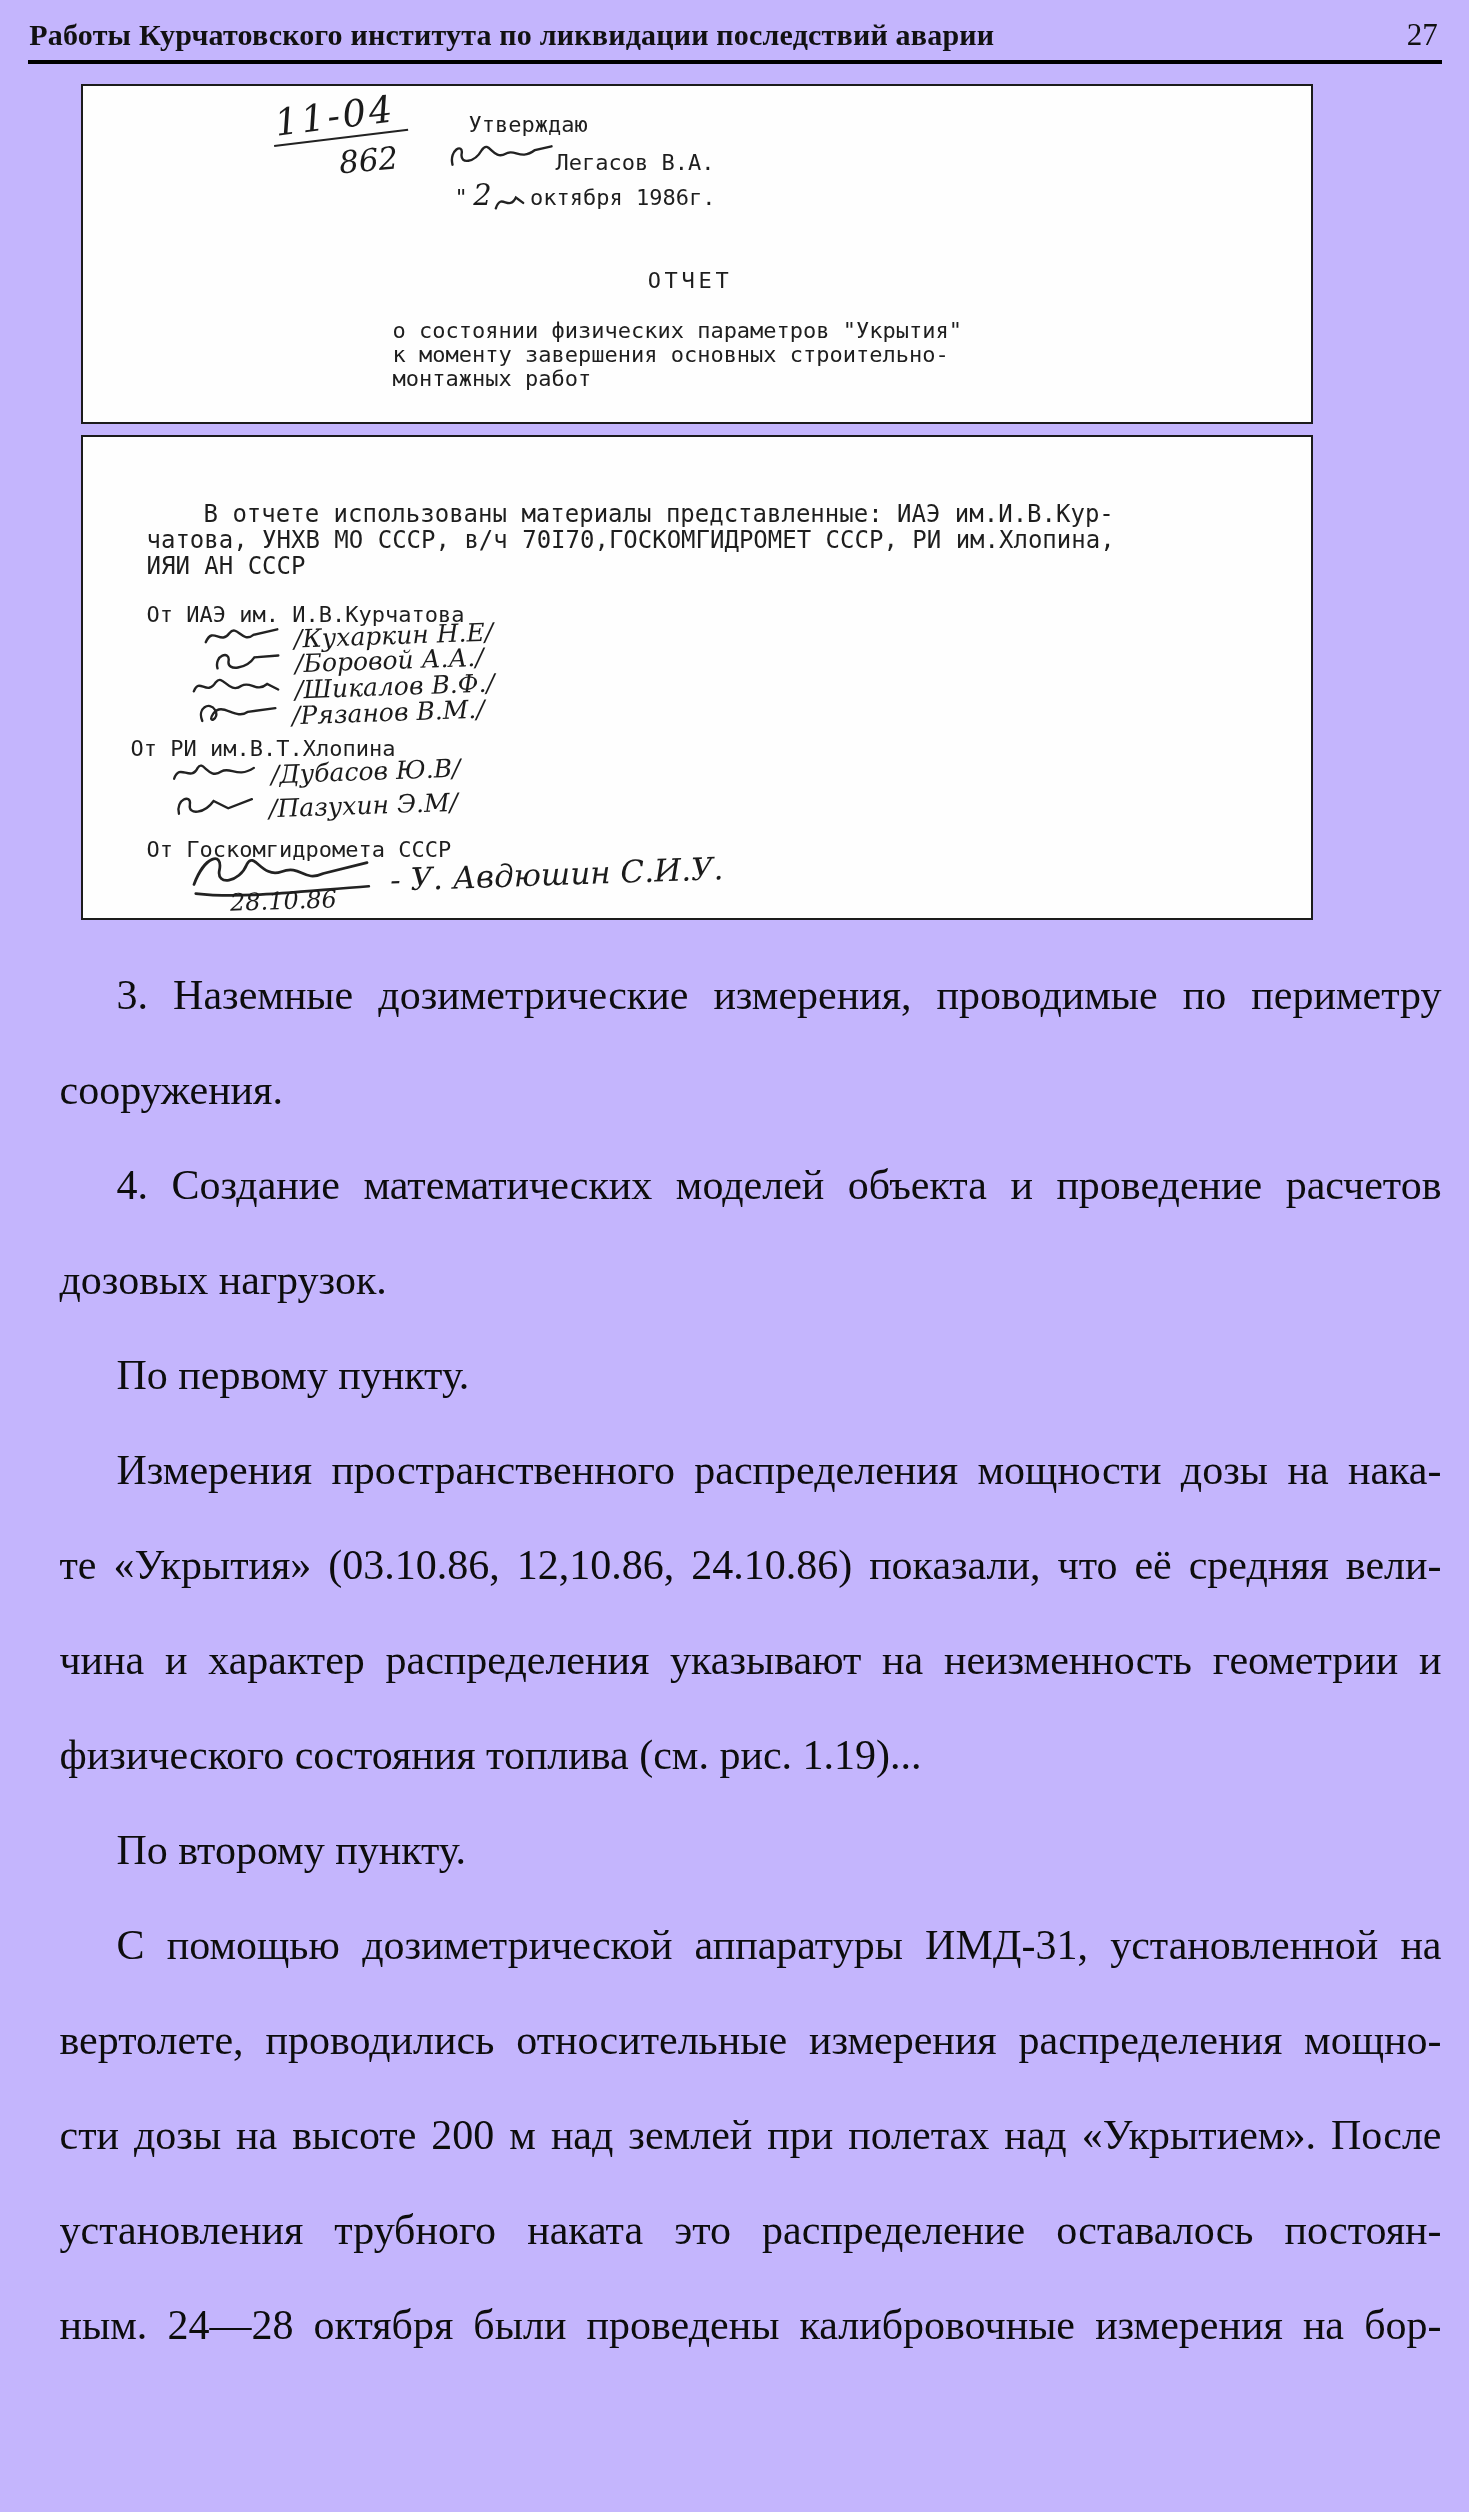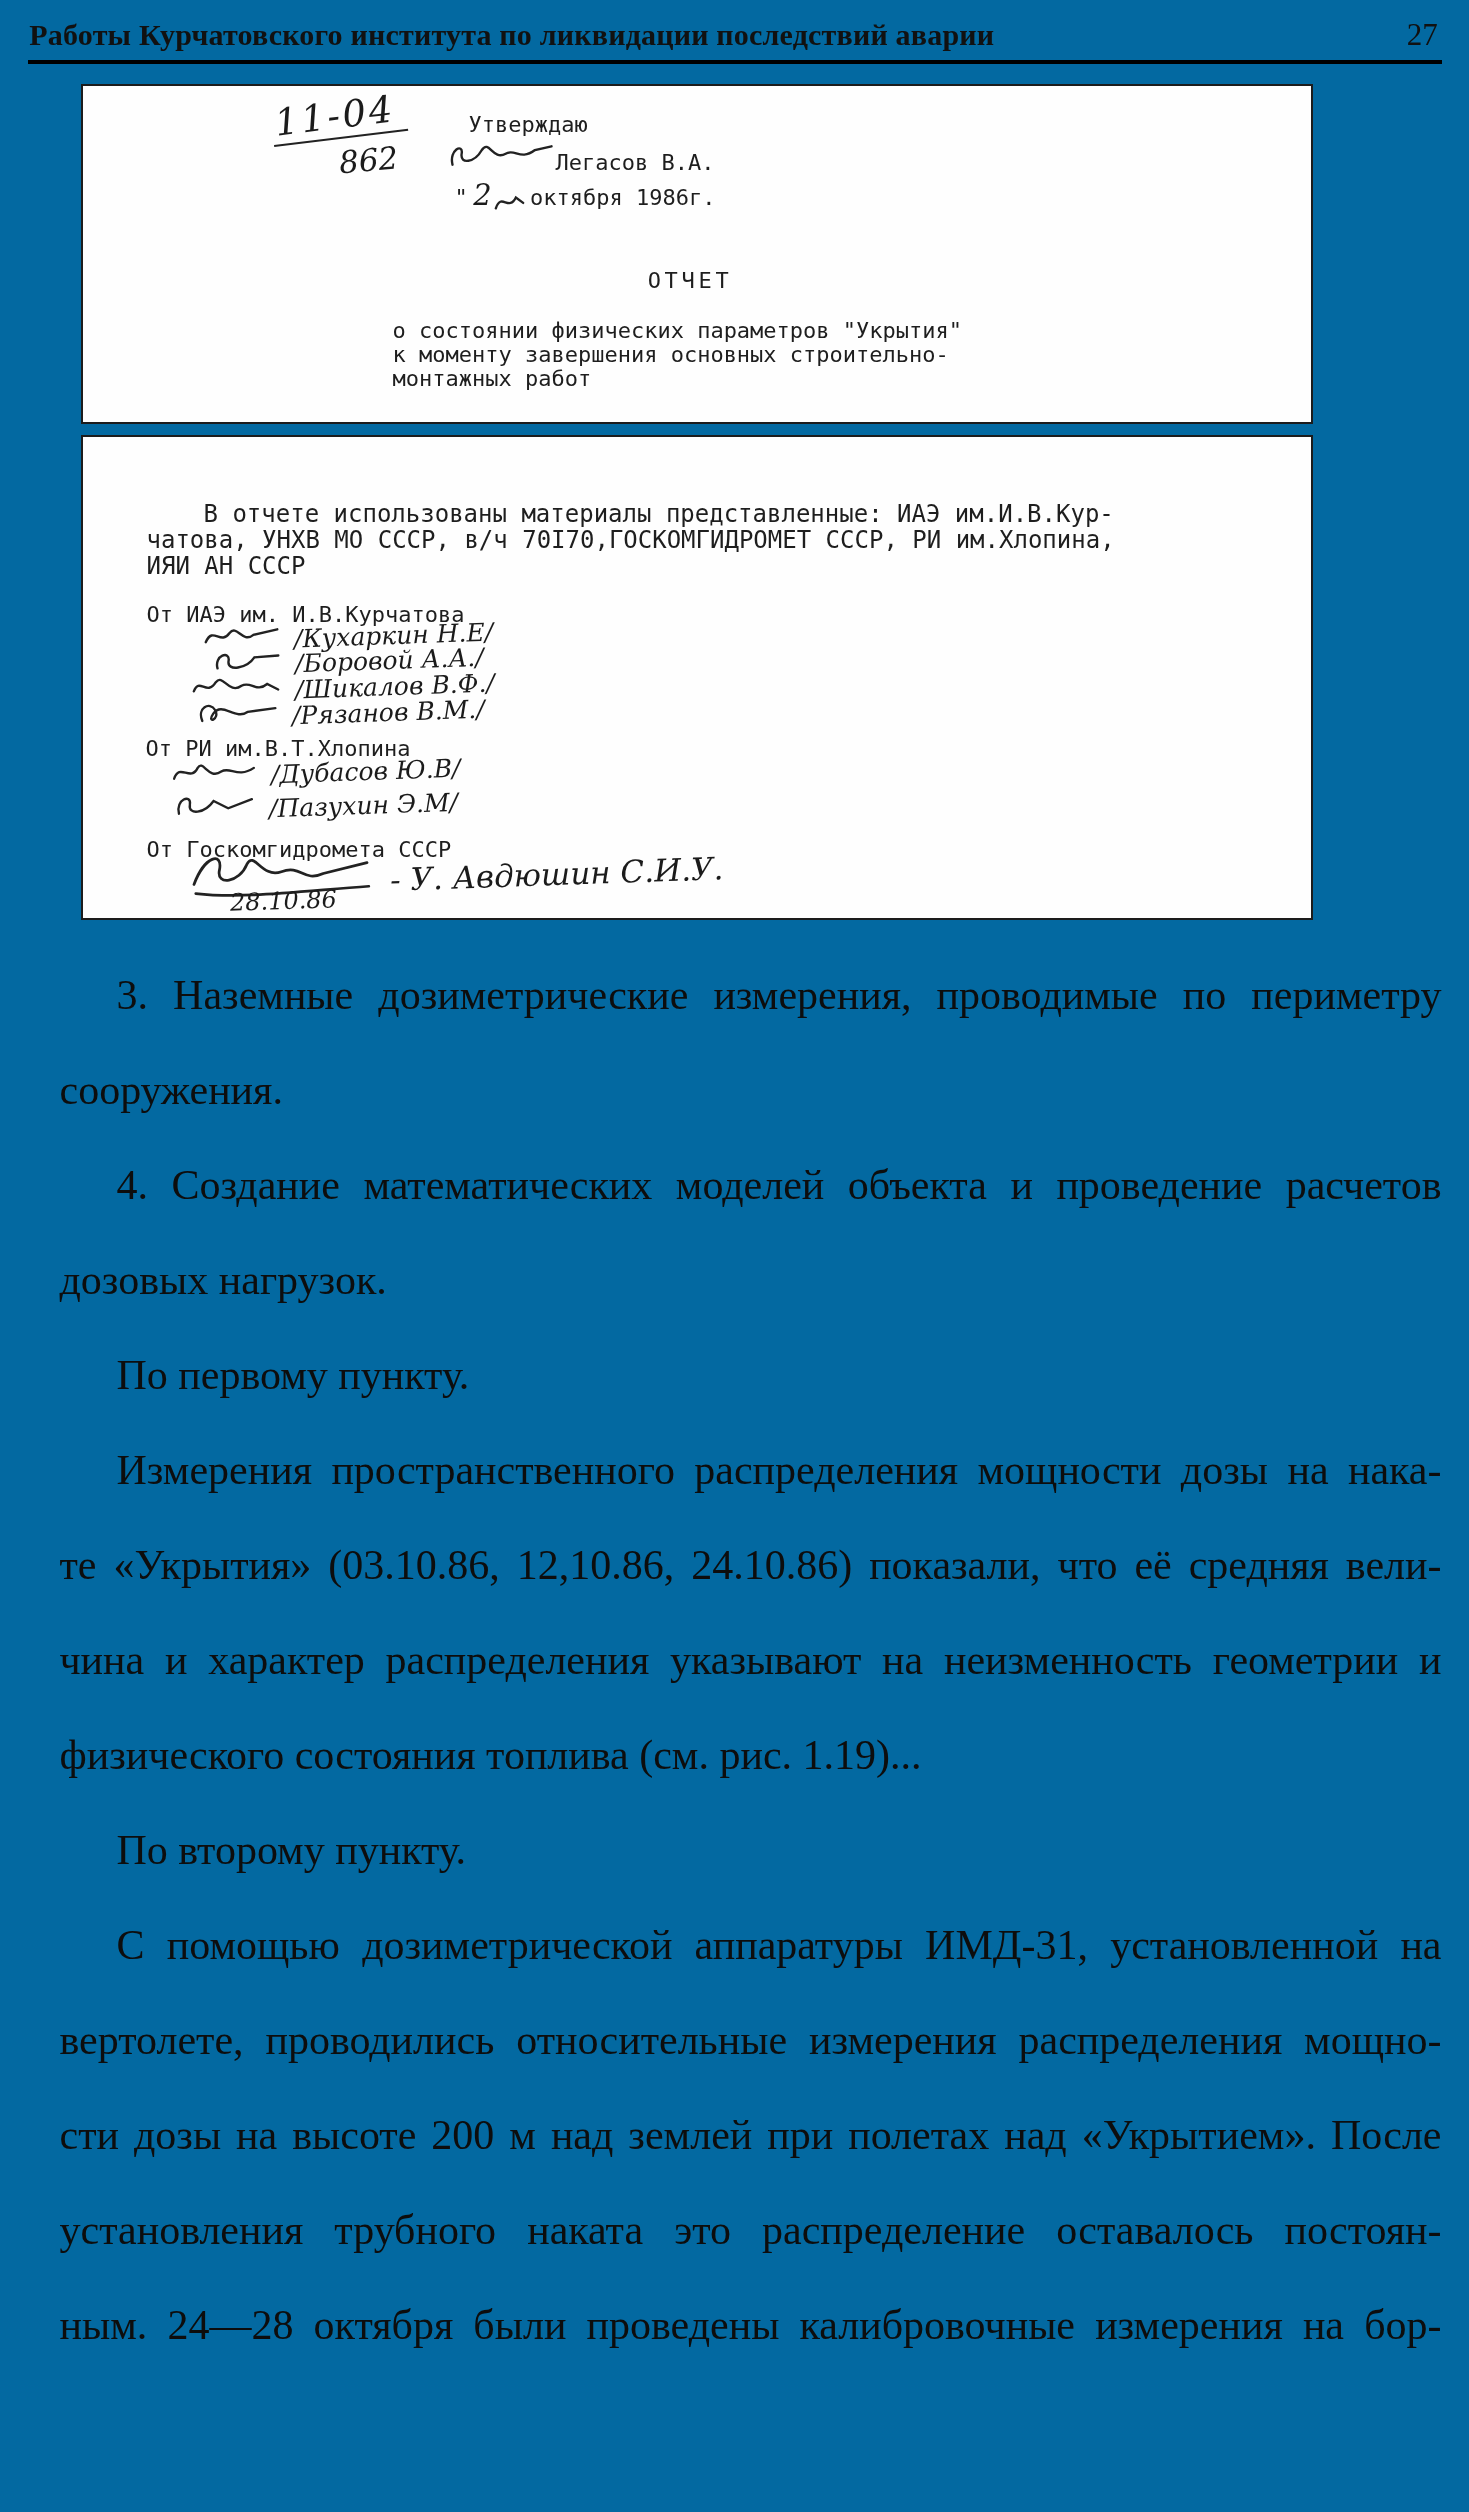--- a/index.html
+++ b/index.html
@@ -3,21 +3,21 @@
 <meta charset="utf-8">
 <style>
   * { margin:0; padding:0; box-sizing:border-box; }
   html,body { background:#ffffff; }
   body {
     width:1469px; height:2512px;
     font-family:"Liberation Serif", serif;
     color:#111;
     overflow:hidden;
   }
-  .page { position:relative; width:1469px; height:2512px; padding:11px 27.5px 0 27.5px; background:#0369a1; }
+  .page { position:relative; width:1469px; height:2512px; padding:11px 27.5px 0 27.5px; background:#c4b5fd; }
 
   
   .hdr { display:flex; justify-content:space-between; align-items:baseline; padding:5.5px 3.7px 7.3px 1.8px; }
   .hdr-title { font-weight:bold; font-size:30px; letter-spacing:0.2px; }
   .hdr-page { font-size:31px; }
   .rule { height:4.6px; background:#000; margin-bottom:20px; }
 
   
   .scan {
     position:relative; margin-left:53px; width:1232px;
@@ -44,21 +44,21 @@
   .dateline svg { vertical-align:middle; margin-right:5.5px; }
   .rpt { left:310px; top:182px; width:595px; }
   .rpt-title { text-align:center; letter-spacing:3.7px; margin-bottom:26px; }
   .rpt-line { line-height:24px; white-space:nowrap; }
 
   
   .intro { left:64px; top:64px; width:1083px; }
   .il1 { margin-left:57px; }
   .org-label { font-size:22px; }
   .org1 { left:64px; top:165px; }
-  .org2 { left:63px; top:299px; }
+  .org2 { left:48px; top:299px; }
   .org3 { left:64px; top:400px; }
   .sr { display:flex; align-items:center; gap:13px; white-space:nowrap; }
   .sr .name { font-size:25px; transform:rotate(-2deg); }
   .r1 { left:119px; top:184px; }
   .r2 { left:129px; top:209px; }
   .r3 { left:107px; top:235px; }
   .r4 { left:112px; top:261px; }
   .r5 { left:87px;  top:320px; }
   .r6 { left:90px;  top:353px; }
   .r7 { left:101px; top:411px; }

